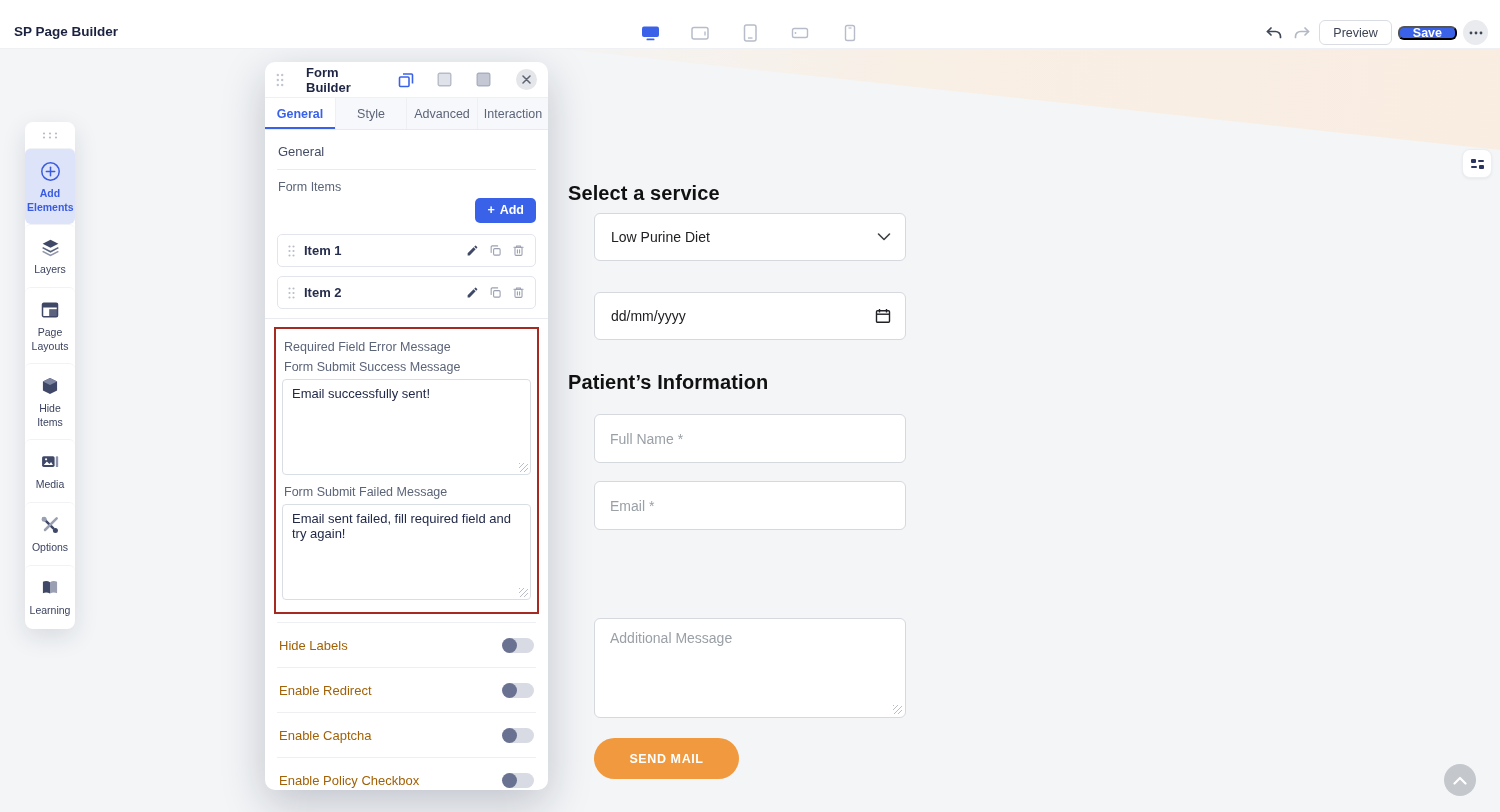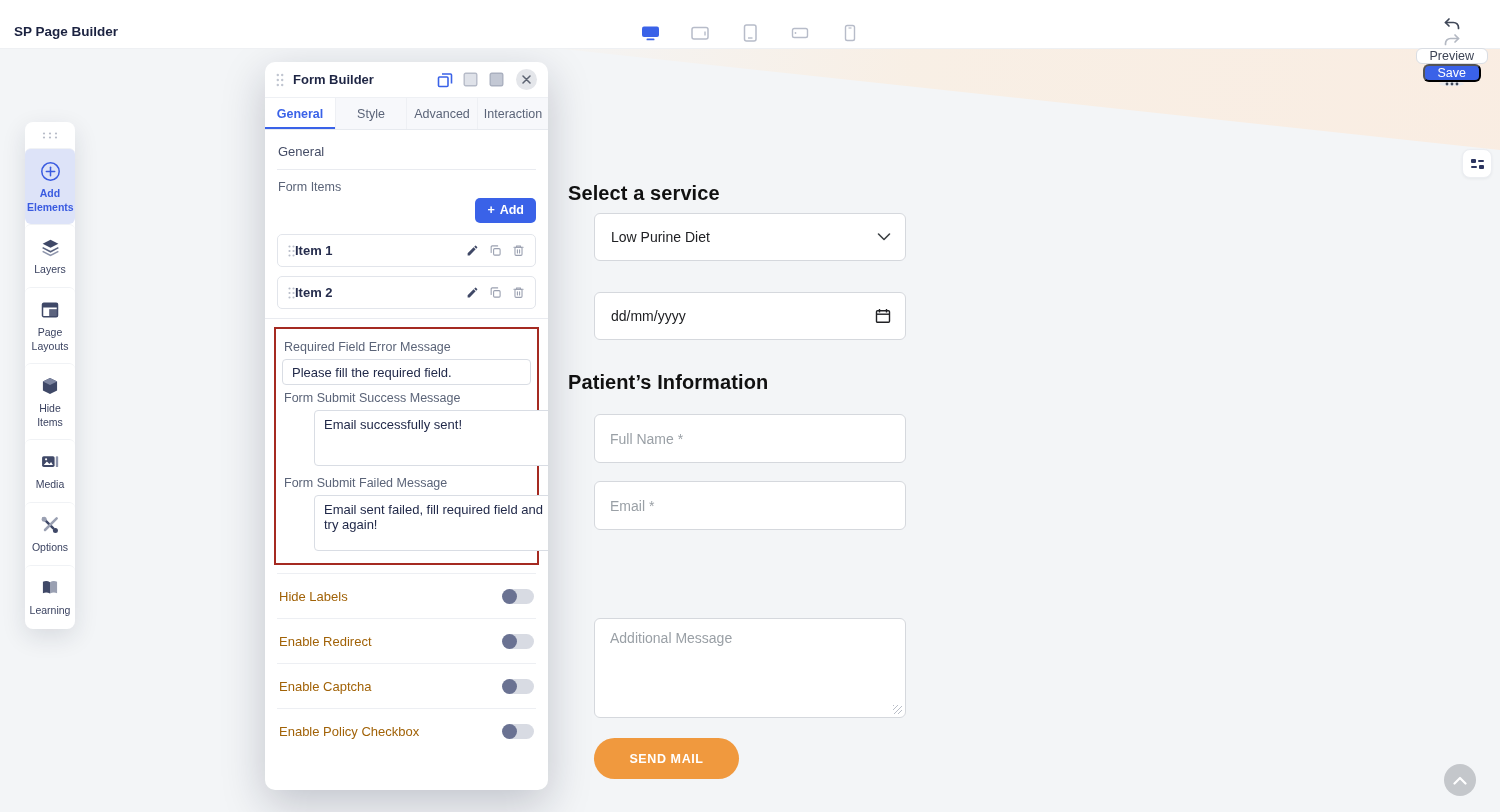--- a/index.html
+++ b/index.html
@@ -3,24 +3,24 @@
 <meta charset="utf-8">
 <style>
   * { margin:0; padding:0; box-sizing:border-box; }
   html,body { width:1500px; height:812px; overflow:hidden; font-family:"Liberation Sans", sans-serif; background:#fff; }
 
   
   .topbar { position:absolute; left:0; top:0; width:1500px; height:33px; background:#fff; border-bottom:1px solid #eef0f3; z-index:50;margin-top:16px; }
   .brand { position:absolute; left:14px; top:8px; font-size:13.5px; font-weight:700; color:#1b2240; }
   .devices { position:absolute; left:50%; top:0; transform:translateX(-50%); height:33px; display:flex; align-items:center; gap:28px; }
   .dev-btn { width:22px; height:22px; display:flex; align-items:center; justify-content:center; cursor:pointer; }
-  .top-actions { position:absolute; right:12px; top:0; height:33px; display:flex; align-items:center; gap:0;flex-direction:column; }
+  .top-actions { position:absolute; right:12px; top:0; height:33px; display:flex; align-items:center; gap:6px; }
   .icon-btn { width:22px; height:22px; display:flex; align-items:center; justify-content:center; cursor:pointer; }
   .btn-preview { height:25px; padding:0 13px; border:1px solid #d9dde3; border-radius:6px; background:#fff; font-size:12.5px; color:#3c4354; display:flex; align-items:center; cursor:pointer; }
-  .btn-save { height:25px; padding:0 13px; border-radius:6px; background:#3a62e8; font-size:12.5px; font-weight:400; color:#fff; display:flex; align-items:center; cursor:pointer; }
+  .btn-save { height:14px; padding:0 13px; border-radius:6px; background:#3a62e8; font-size:12.5px; font-weight:700; color:#fff; display:flex; align-items:center; cursor:pointer; }
   .btn-more { width:25px; height:25px; border-radius:50%; background:#e9ebef; display:flex; align-items:center; justify-content:center; cursor:pointer; }
 
   
   .canvas { position:absolute; left:0; top:33px; width:1500px; height:779px; background:#f3f5f7; }
   .wedge { position:absolute; left:0; top:0; width:1500px; height:150px;
            background:linear-gradient(100deg, rgba(250,240,228,.0) 30%, rgba(249,238,226,.85) 60%, rgba(250,236,224,.9) 100%);
            clip-path:polygon(30% 0, 100% 0, 100% 78%, 36% 9%); pointer-events:none; }
   .h1 { position:absolute; font-size:20px; font-weight:700; color:#111; letter-spacing:.1px; }
   .fieldbox { position:absolute; width:312px; background:#fff; border:1px solid #d5d8dd; border-radius:6px; }
   .fieldbox.h48 { height:48px; }
@@ -40,42 +40,42 @@
   .sb-drag { height:26px; display:flex; align-items:center; justify-content:center; cursor:grab; }
   .sb-item { padding:11px 2px 10px; text-align:center; border-top:1px solid #f0f2f5; cursor:pointer; border-radius:6px; }
   .sb-item:first-of-type { border-top:none; }
   .sb-item .sb-ic { height:22px; display:flex; align-items:center; justify-content:center; margin-bottom:5px; }
   .sb-item .sb-lb { font-size:10.5px; line-height:1.3; color:#3b4361; }
   .sb-item.active { background:#dde3f8; }
   .sb-item.active .sb-lb { color:#3a5be0; font-weight:600; }
 
   
   .panel { position:absolute; left:265px; top:62px; width:283px; height:728px; background:#fff; border-radius:10px; box-shadow:0 14px 44px rgba(18,24,48,.22); z-index:45; overflow:hidden; display:flex; flex-direction:column; }
-  .p-head { height:35px; display:flex; align-items:center; padding:8px 11px; gap:9px; flex:0 0 auto; }
+  .p-head { height:35px; display:flex; align-items:center; padding:8px 11px; gap:22px; flex:0 0 auto; }
   .p-title { font-size:13px; font-weight:700; color:#1e2544; flex:1; }
   .p-hicon { width:17px; height:17px; display:flex; align-items:center; justify-content:center; cursor:pointer; }
   .p-close { width:21px; height:21px; border-radius:50%; background:#e4e6ea; display:flex; align-items:center; justify-content:center; cursor:pointer; margin-left:2px; }
   .p-tabs { height:33px; display:flex; background:#f7f8fb; border-top:1px solid #eef0f4; border-bottom:1px solid #e7eaef; flex:0 0 auto; }
   .p-tab { flex:1; display:flex; align-items:center; justify-content:center; font-size:12.5px; color:#5b6478; cursor:pointer; border-right:1px solid #eef0f4; }
   .p-tab.active { background:#fff; color:#3a62e8; font-weight:600; box-shadow:inset 0 -2px 0 #3a62e8; }
   .p-body { flex:1; padding:8px 12px 0; overflow:hidden; }
   .sec-title { font-size:13px; color:#454d66; padding:6px 1px 10px; border-bottom:1px solid #e9ebf0; margin-bottom:10px; }
   .fi-label { font-size:12.5px; color:#5b6478; margin:2px 1px 4px; }
   .add-row { display:flex; justify-content:flex-end; margin-bottom:11px; }
   .btn-add { display:inline-flex; align-items:center; gap:5px; background:#3a62e8; color:#fff; border:none; border-radius:5px; padding:5px 12px 6px; font-size:12.5px; font-weight:700; cursor:pointer; font-family:"Liberation Sans",sans-serif; }
-  .item-row { display:flex; align-items:center; height:33px; border:1px solid #e2e5eb; border-radius:5px; padding:0 10px; margin-bottom:9px; background:#fff; }
+  .item-row { display:flex; align-items:center; gap:9px; height:33px; border:1px solid #e2e5eb; border-radius:5px; padding:0 10px; margin-bottom:9px; background:#fff; }
   .item-name { flex:1; font-size:13px; font-weight:600; color:#262d4d; }
   .item-act { display:flex; align-items:center; gap:9px; }
   .mini-ic { width:14px; height:14px; display:flex; align-items:center; justify-content:center; cursor:pointer; }
   .hr-full { border:none; border-top:1px solid #e9ebf0; margin:3px -12px 8px; }
   .redbox { border:2px solid #a52a21; margin:0 -3px 8px; padding:5px 6px 8px; background:#fff; }
   .msg-label { font-size:12.5px; color:#5b6478; margin:6px 2px 5px; }
   .msg-input { width:100%; height:26px; border:1px solid #d9dde4; border-radius:4px; padding:0 9px; font-size:13px; color:#222a4a; font-family:"Liberation Sans",sans-serif; outline:none; }
-  .msg-ta { width:100%; height:56px; border:1px solid #d9dde4; border-radius:4px; padding:6px 9px; font-size:13px; color:#222a4a; resize:none; outline:none; font-family:"Liberation Sans",sans-serif;
-            background-image:repeating-linear-gradient(135deg,#b9bec8 0 1px,transparent 1px 3.2px); background-size:9px 9px; background-repeat:no-repeat; background-position:right 2px bottom 2px;margin-left:32px; }
+  .msg-ta { width:100%; height:96px; border:1px solid #d9dde4; border-radius:4px; padding:6px 9px; font-size:13px; color:#222a4a; resize:none; outline:none; font-family:"Liberation Sans",sans-serif;
+            background-image:repeating-linear-gradient(135deg,#b9bec8 0 1px,transparent 1px 3.2px); background-size:9px 9px; background-repeat:no-repeat; background-position:right 2px bottom 2px; }
   .tg-row { display:flex; align-items:center; justify-content:space-between; padding:15px 2px 14px; border-top:1px solid #edeff3; }
   .tg-row:first-of-type { border-top:none; }
   .tg-label { font-size:13px; color:#a16207; }
   .toggle { position:relative; width:31px; height:15px; border-radius:8px; background:#d8dbe3; cursor:pointer; flex:0 0 auto; }
   .toggle .knob { position:absolute; left:-1px; top:0; width:15px; height:15px; border-radius:50%; background:#6a7292; }
 
   svg { display:block; }
 </style>
 </head>
 <body>
@@ -417,21 +417,20 @@
               <path d="M10 10.5v6M14 10.5v6" stroke="#9aa0b0" stroke-width="2" stroke-linecap="round"></path>
             </svg>
         </span>
       </span>
     </div>
 
     <hr class="hr-full">
 
     <div class="redbox">
       <div class="msg-label">Required Field Error Message</div>
-      <input class="msg-input" value="Please fill the required field." style="">
       <div class="msg-label">Form Submit Success Message</div>
       <textarea class="msg-ta" style="">Email successfully sent!</textarea>
       <div class="msg-label">Form Submit Failed Message</div>
       <textarea class="msg-ta" style="">Email sent failed, fill required field and try again!</textarea>
     </div>
 
     <div class="tg-row">
       <span class="tg-label">Hide Labels</span>
       <span class="toggle">
           <span class="knob"></span>

